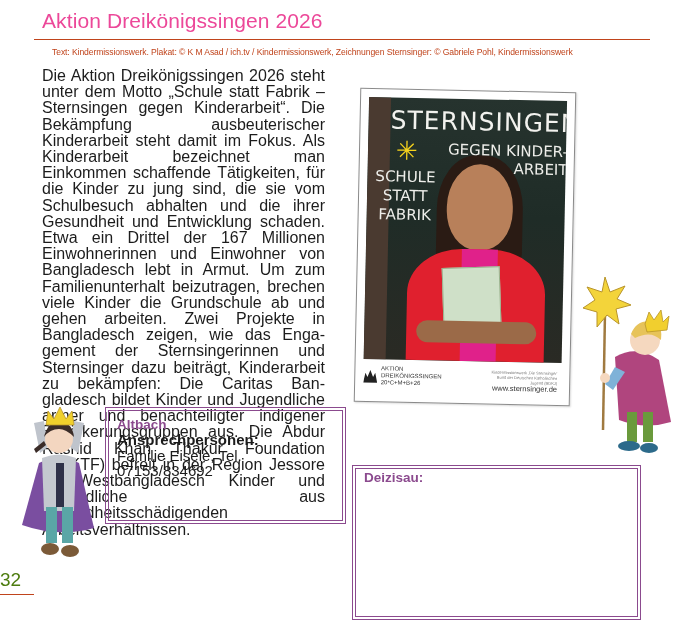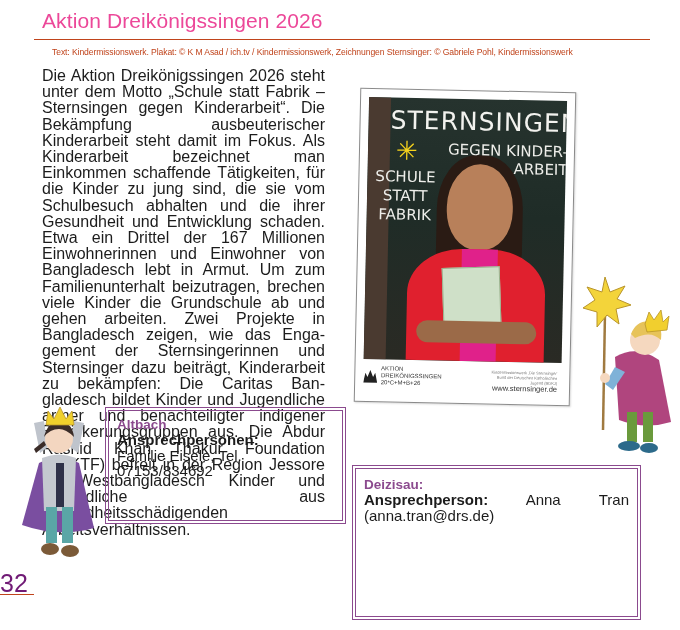--- a/index.html
+++ b/index.html
@@ -43,24 +43,24 @@
   .poster-small { position:absolute; right:4px; top:6px; font-size:4px; color:#777; width:70px; text-align:right; line-height:5px; }
 
   .box { position:absolute; border:1.5px solid #8b4a8e; padding:2px; box-sizing:border-box; }
   .box-inner { border:1.2px solid #8b4a8e; height:100%; box-sizing:border-box; }
   .box-title { color:#8b4a8e; font-weight:bold; font-size:13.5px; }
   .box-text { font-size:15px; line-height:15.6px; color:#1c1c1c; }
   .box-text b { font-weight:bold; }
   #box-altbach { left:105px; top:407px; width:241px; height:117px; }
   #box-altbach .box-inner { padding:6px 8px; }
   #box-deizisau { left:352px; top:465px; width:289px; height:155px; }
-  #box-deizisau .box-inner { padding:8px 8px; }
+  #box-deizisau .box-inner { padding:1px 8px; }
   .just { text-align:justify; }
 
-  .page-number { position:absolute; left:0; top:569px; font-size:25px; color:#701a75;text-align:center; }
+  .page-number { position:absolute; left:0; top:569px; font-size:19px; color:#4d7c0f;text-align:center; }
   .page-rule { position:absolute; left:0; top:594px; width:34px; height:1px; background:#c0441c; }
 
   .illu { position:absolute; }
 </style>
 </head>
 <body>
 
 <div class="title">Aktion Dreikönigssingen 2026</div>
 <div class="title-rule"></div>
 <div class="credits">Text: Kindermissionswerk. Plakat: © K M Asad / ich.tv / Kindermissionswerk, Zeichnungen Sternsinger: © Gabriele Pohl, Kindermissionswerk</div>
@@ -140,19 +140,18 @@
       <div><b>Ansprechpersonen:</b></div>
       <div>Familie Eisele, Tel. 07153/834692</div>
     </div>
   </div>
 </div>
 
 <div id="box-deizisau" class="box">
   <div class="box-inner">
     <div class="box-title">Deizisau:</div>
     <div class="box-text just">
-      <div class="just"><b>Ansprechperson:</b><span> Anna Tran (anna.tran@drs.de)</span></div>
     </div>
   </div>
 </div>
 
 <div class="page-number">32</div>
 <div class="page-rule"></div>
 
 </body></html>

